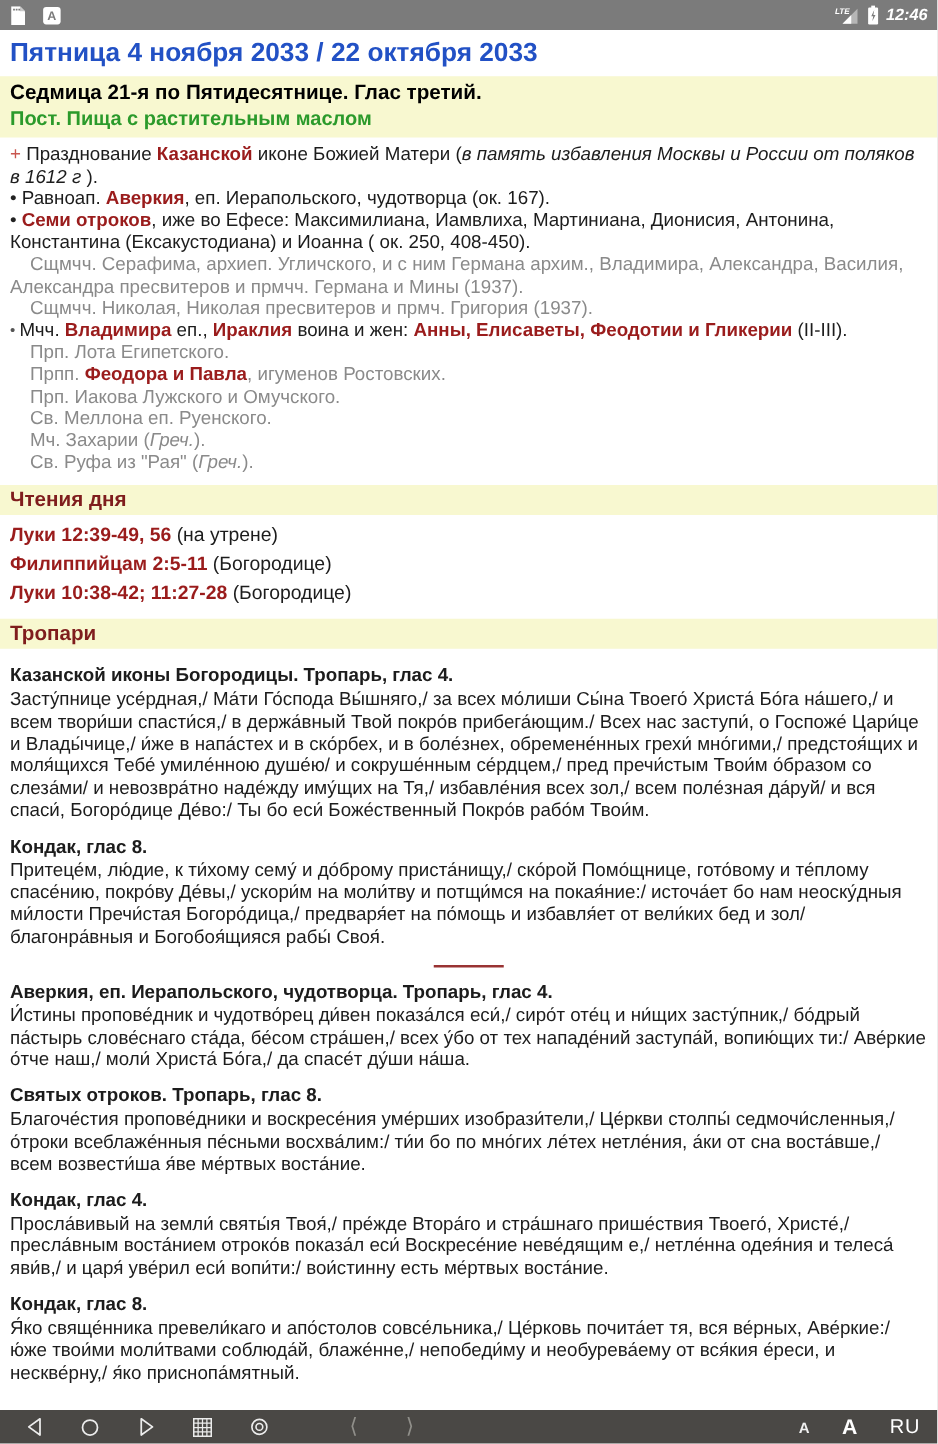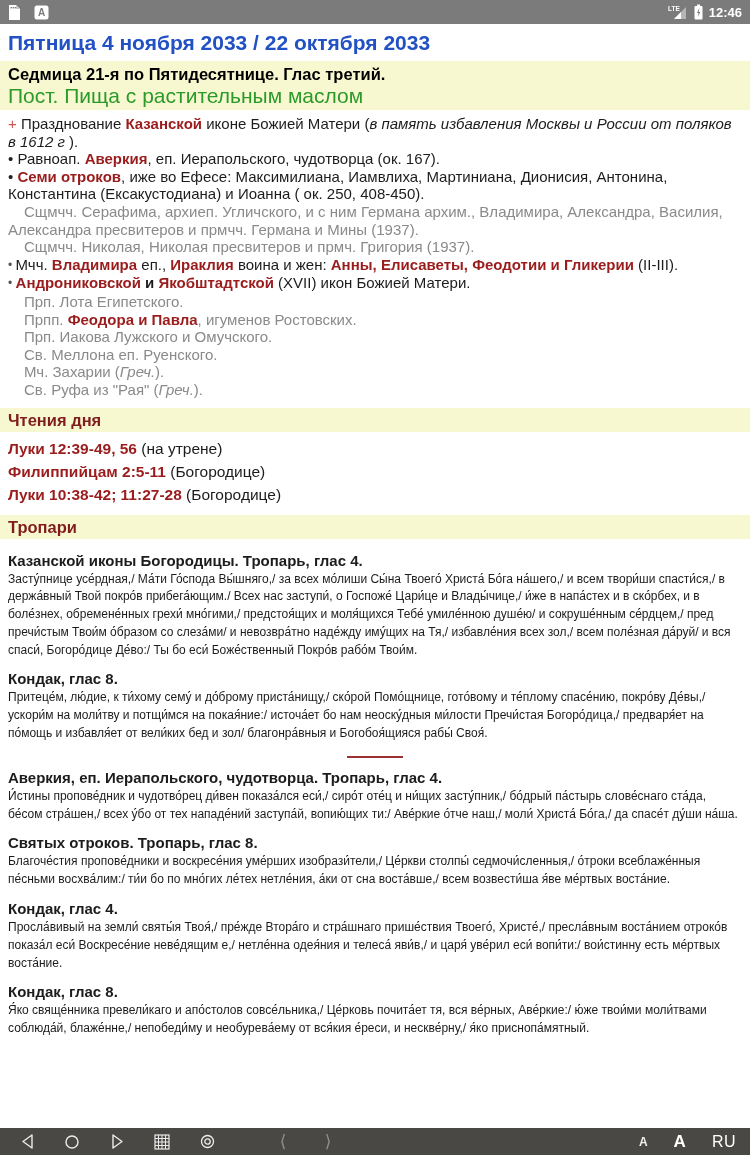--- a/index.html
+++ b/index.html
@@ -14,31 +14,31 @@
     width:750px; height:1155px; background:#fff; position:relative;
     overflow:hidden; font-family:"Liberation Sans", sans-serif;
     color:var(--body_black);
   }
   
   .statusbar{
     height:24px; background:var(--statusbar_gray); color:#fff;
     display:flex; align-items:center; padding:0 8px; font-size:13px;
   }
   .sb-left{display:flex; align-items:center; gap:14px;}
-  .sb-right{margin-left:auto; display:flex; align-items:center; gap:6px;}
+  .sb-right{margin-left:auto; display:flex; align-items:flex-start; gap:6px;font-style:italic;}
   .sb-time{font-weight:bold; font-size:13px;}
   .sb-ico{display:inline-flex; align-items:center;}
   
   .page-title{
     color:var(--title_blue); font-weight:bold; font-size:21px;
     margin:7px 8px 6px 8px; letter-spacing:0;
   }
   .week-band{background:var(--band_yellow); padding:3px 8px 4px 8px;}
   .week-line{font-weight:bold; font-size:16.5px; color:#000000; line-height:21px;}
-  .fast-line{font-weight:normal; font-size:21px; color:var(--fast_green); line-height:21px;}
+  .fast-line{font-weight:bold; font-size:16px; color:var(--fast_green); line-height:21px;}
   
   .commems{padding:5px 8px 2px 8px;}
   .c-line{font-size:15px; line-height:17.6px; color:var(--body_black);}
   .c-line.gray{color:var(--gray_text); text-indent:16px;}
   .c-line .b{font-weight:bold;}
   .c-line .i{font-style:italic;}
   .c-line .red{color:var(--name_red);}
   .c-line .bullet-plus{color:var(--plus_red);}
   .c-line .bullet-dot{color:#222;}
   .c-line .bullet-sm{color:#555; font-size:12px; vertical-align:1px;}
@@ -48,21 +48,21 @@
     font-weight:bold; font-size:16.5px; color:#7f1d1d; line-height:20px;
   }
   
   .readings{padding:5px 8px 2px 8px;}
   .r-line{font-size:15.5px; line-height:23px;}
   .r-ref{color:var(--name_red); font-weight:bold;}
   .r-note{color:var(--body_black);}
   
   .troparia{padding:2px 8px 0 8px;}
   .t-head{font-weight:bold; font-size:15px; margin-top:11px; line-height:18px;}
-  .t-body{font-size:12px; line-height:17.8px; margin-top:1px;}
+  .t-body{font-size:15px; line-height:17.8px; margin-top:1px;}
   .t-divider{width:56px; height:2px; background:var(--divider_red); margin:13px auto 2px auto;}
   
   .navbar{
     position:absolute; left:0; bottom:0; width:750px; height:27px;
     background:var(--navbar_gray); display:flex; align-items:center;
     padding:0 14px; color:#ececec;
   }
   .nav-btn{display:inline-flex; align-items:center; justify-content:center;
     width:26px; height:22px; cursor:pointer;}
   .nav-gap{width:19px;}
@@ -124,21 +124,20 @@
     <div class="fast-line">Пост. Пища с растительным маслом</div>
   </div>
 
   <div class="commems">
       <div class="c-line"><span class="bullet bullet-plus">+ </span><span>Празднование </span><span class="b red">Казанской</span><span> иконе Божией Матери (</span><span class="i">в память избавления Москвы и России от поляков в 1612 г</span><span> ).</span></div>
       <div class="c-line"><span class="bullet bullet-dot">• </span><span>Равноап. </span><span class="b red">Аверкия</span><span>, еп. Иерапольского, чудотворца (ок. 167).</span></div>
       <div class="c-line"><span class="bullet bullet-dot">• </span><span class="b red">Семи отроков</span><span>, иже во Ефесе: Максимилиана, Иамвлиха, Мартиниана, Дионисия, Антонина, Константина (Ексакустодиана) и Иоанна ( ок. 250, 408-450).</span></div>
       <div class="c-line gray"><span>Сщмчч. Серафима, архиеп. Угличского, и с ним Германа архим., Владимира, Александра, Василия, Александра пресвитеров и прмчч. Германа и Мины (1937).</span></div>
       <div class="c-line gray"><span>Сщмчч. Николая, Николая пресвитеров и прмч. Григория (1937).</span></div>
       <div class="c-line"><span class="bullet bullet-sm">• </span><span>Мчч. </span><span class="b red">Владимира</span><span> еп., </span><span class="b red">Ираклия</span><span> воина и жен: </span><span class="b red">Анны, Елисаветы, Феодотии и Гликерии</span><span> (II-III).</span></div>
-      <div class="c-line"><span class="bullet bullet-sm">• </span><span class="b red">Андрониковской</span><span class="b"> и </span><span class="b red">Якобштадтской</span><span> (XVII) икон Божией Матери.</span></div>
       <div class="c-line gray"><span>Прп. Лота Египетского.</span></div>
       <div class="c-line gray"><span>Прпп. </span><span class="b red">Феодора и Павла</span><span>, игуменов Ростовских.</span></div>
       <div class="c-line gray"><span>Прп. Иакова Лужского и Омучского.</span></div>
       <div class="c-line gray"><span>Св. Меллона еп. Руенского.</span></div>
       <div class="c-line gray"><span>Мч. Захарии (</span><span class="i">Греч.</span><span>).</span></div>
       <div class="c-line gray"><span>Св. Руфа из "Рая" (</span><span class="i">Греч.</span><span>).</span></div>
     </div>
 
   <div class="section-band">Чтения дня</div>
   <div class="readings">

